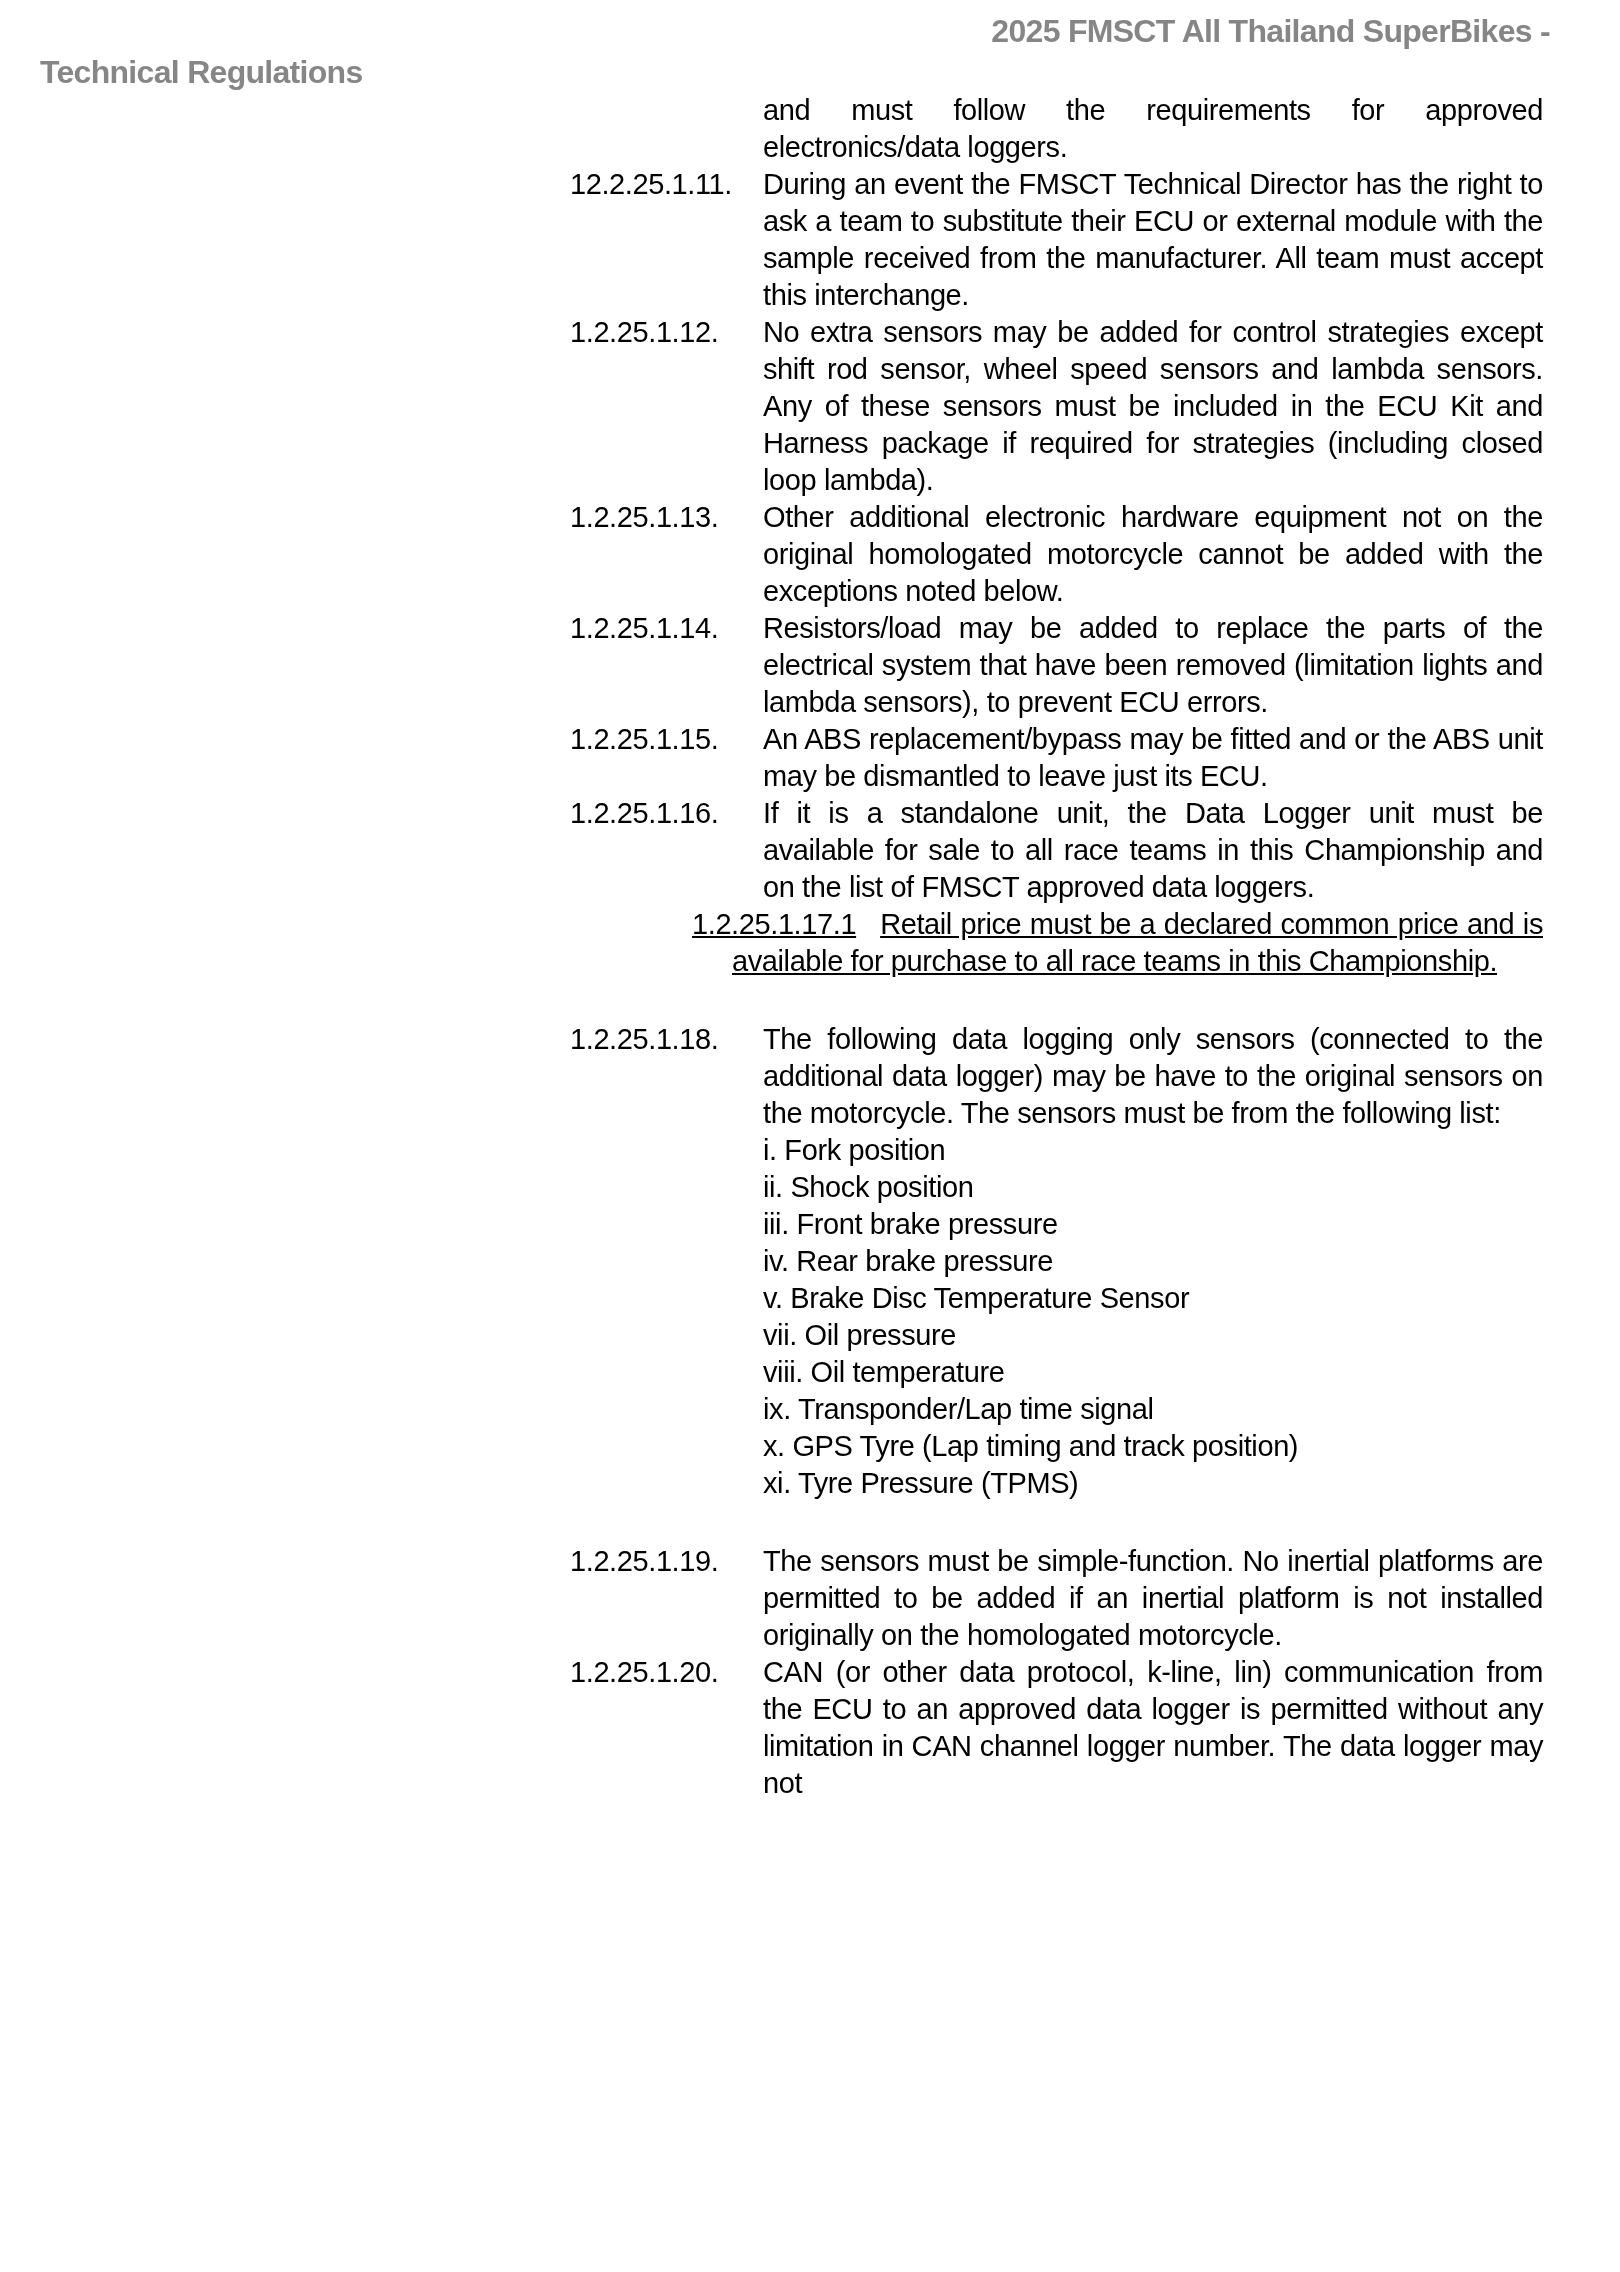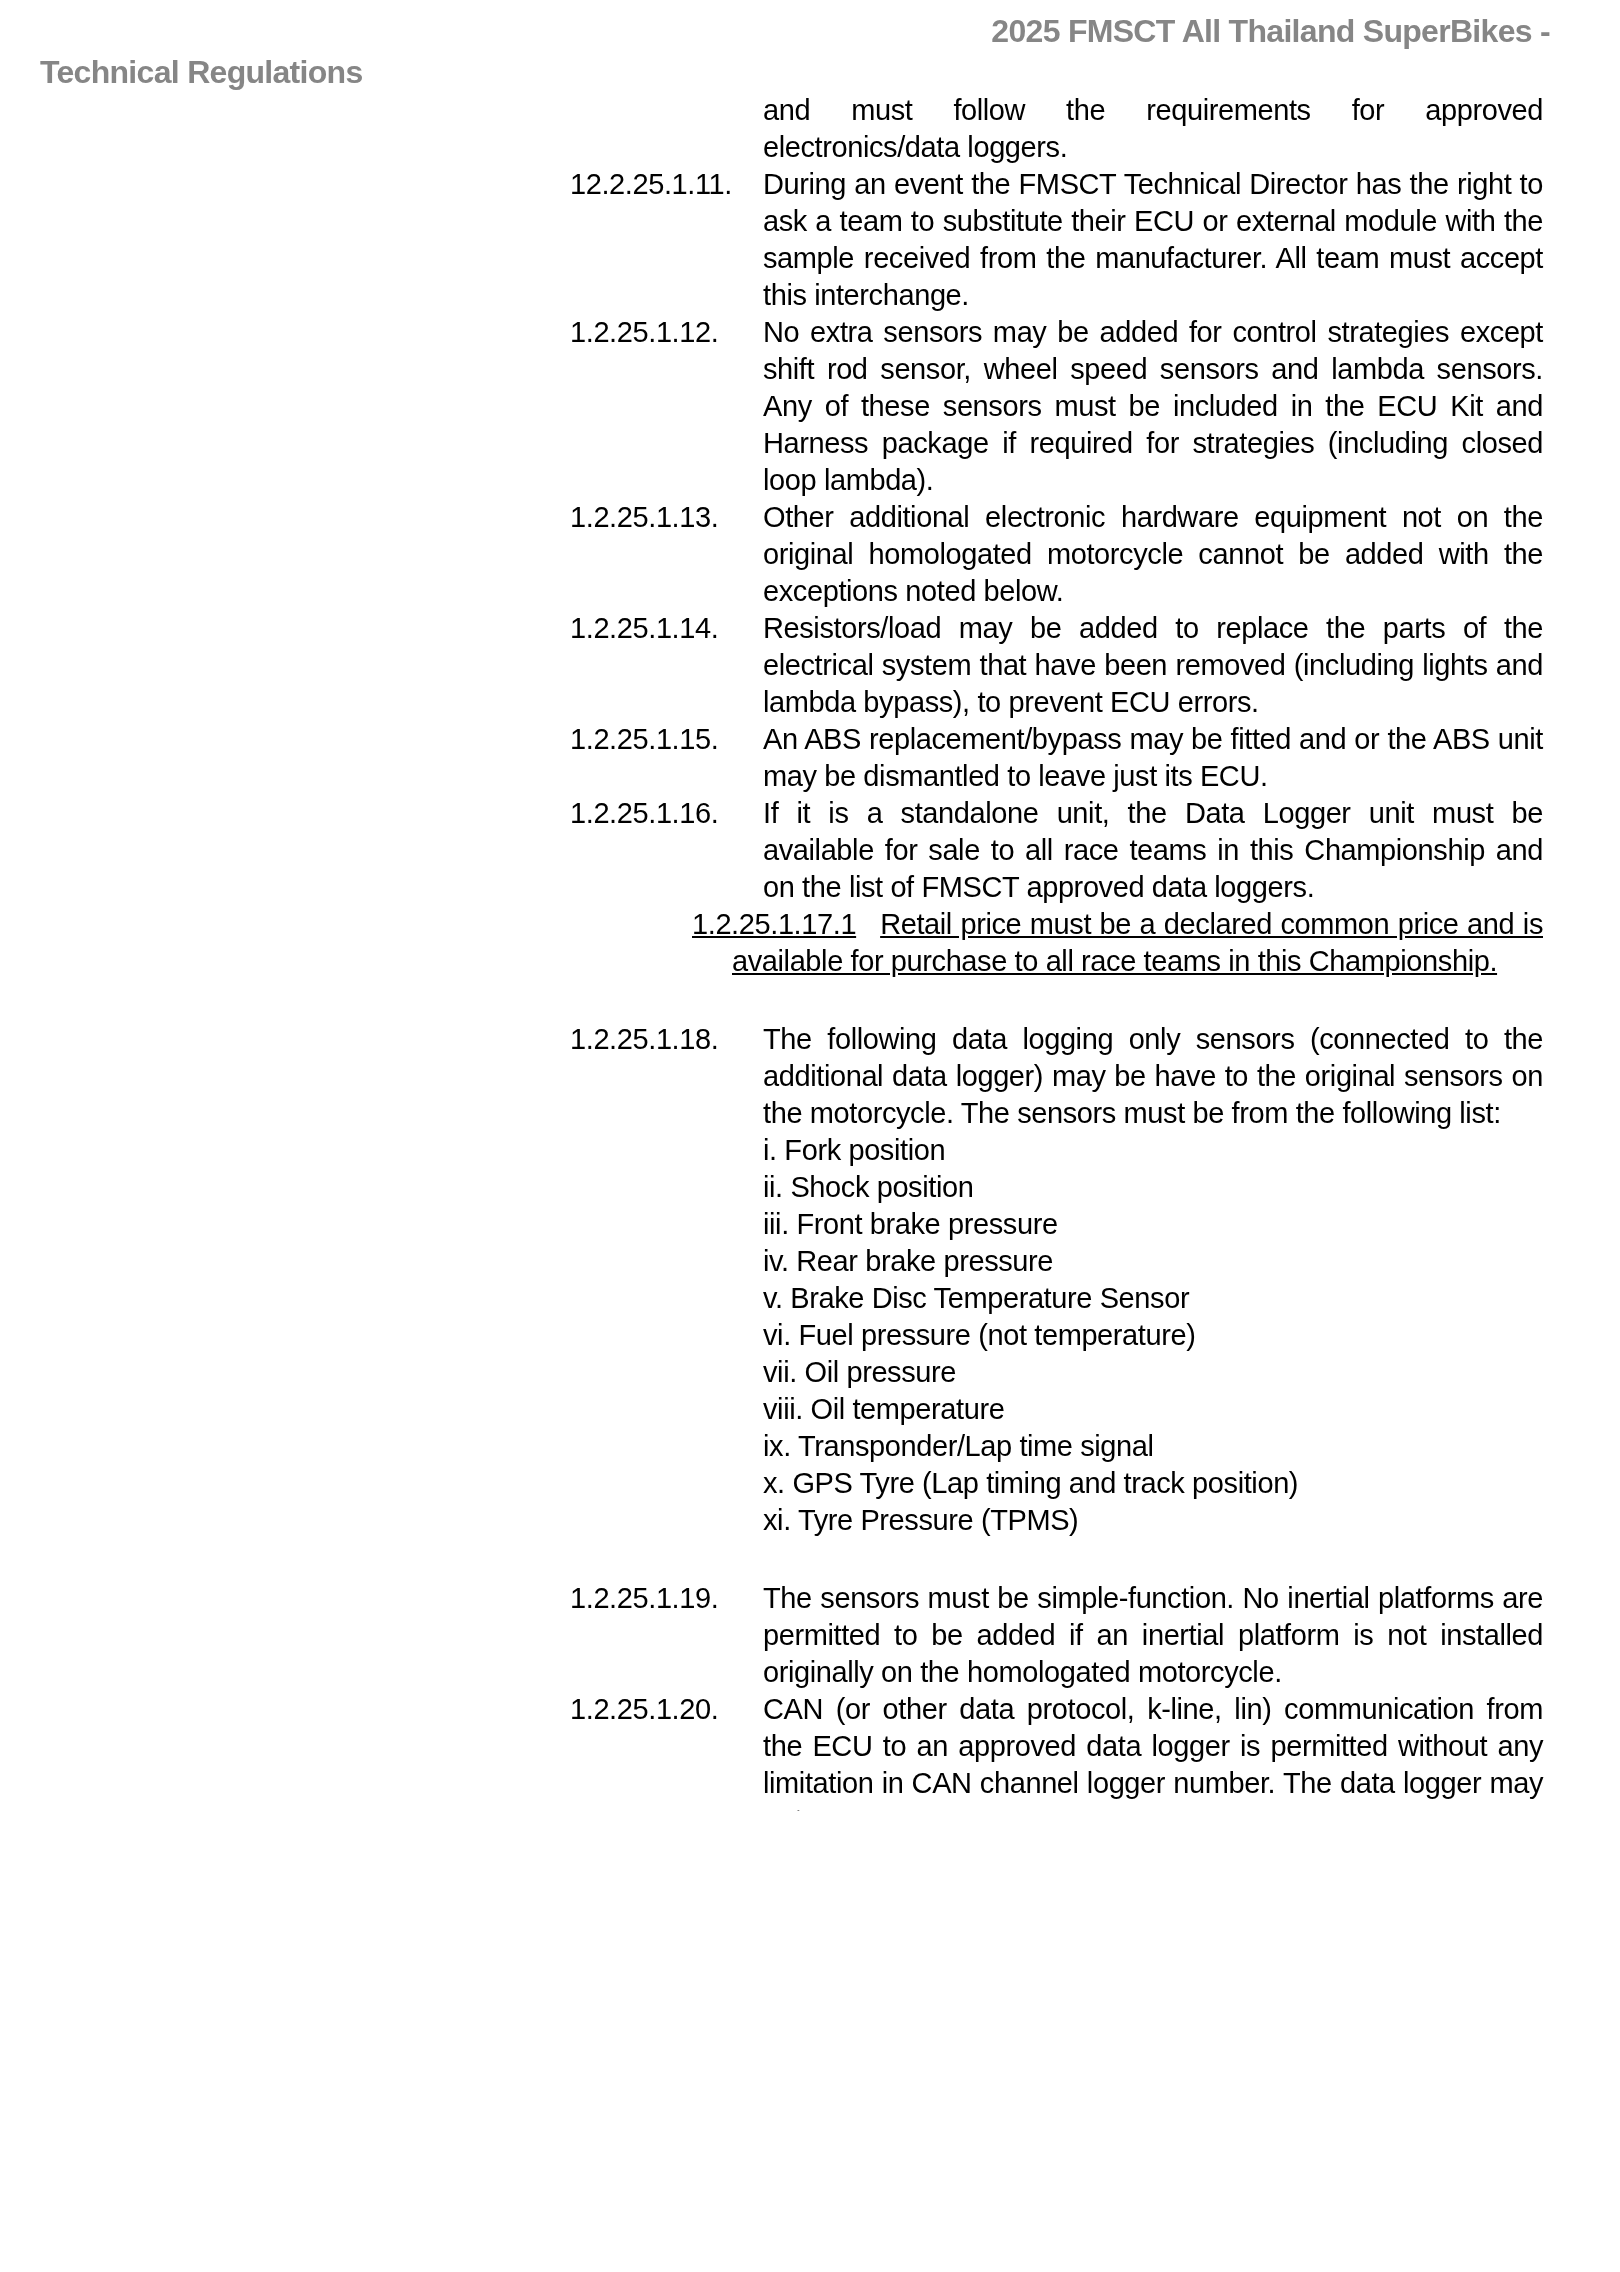--- a/index.html
+++ b/index.html
@@ -58,21 +58,21 @@
       <span>No extra sensors may be added for control strategies except shift rod sensor, wheel speed sensors and lambda sensors. Any of these sensors must be included in the ECU Kit and Harness package if required for strategies (including closed loop lambda).</span>
     </div>
 
     <div class="item">
       <span class="num">1.2.25.1.13.</span>
       <span>Other additional electronic hardware equipment not on the original homologated motorcycle cannot be added with the exceptions noted below.</span>
     </div>
 
     <div class="item">
       <span class="num">1.2.25.1.14.</span>
-      <span>Resistors/load may be added to replace the parts of the electrical system that have been removed (including lights and lambda bypass), to prevent ECU errors.</span>
+      <span>Resistors/load may be added to replace the parts of the electrical system that have been removed (limitation lights and lambda sensors), to prevent ECU errors.</span>
     </div>
 
     <div class="item">
       <span class="num">1.2.25.1.15.</span>
       <span>An ABS replacement/bypass may be fitted and or the ABS unit may be dismantled to leave just its ECU.</span>
     </div>
 
     <div class="item">
       <span class="num">1.2.25.1.16.</span>
       <span>If it is a standalone unit, the Data Logger unit must be available for sale to all race teams in this Championship and on the list of FMSCT approved data loggers.</span>
@@ -86,21 +86,20 @@
     <div class="item gap">
       <span class="num">1.2.25.1.18.</span>
       <span>The following data logging only sensors (connected to the additional data logger) may be have to the original sensors on the motorcycle. The sensors must be from the following list:</span>
     </div>
 
     <div class="roman">i. Fork position</div>
     <div class="roman">ii. Shock position</div>
     <div class="roman">iii. Front brake pressure</div>
     <div class="roman">iv. Rear brake pressure</div>
     <div class="roman">v. Brake Disc Temperature Sensor</div>
-    <div class="roman">vi. Fuel pressure (not temperature)</div>
     <div class="roman">vii. Oil pressure</div>
     <div class="roman">viii. Oil temperature</div>
     <div class="roman">ix. Transponder/Lap time signal</div>
     <div class="roman">x. GPS Tyre (Lap timing and track position)</div>
     <div class="roman">xi. Tyre Pressure (TPMS)</div>
 
     <div class="item gap">
       <span class="num">1.2.25.1.19.</span>
       <span>The sensors must be simple-function. No inertial platforms are permitted to be added if an inertial platform is not installed originally on the homologated motorcycle.</span>
     </div>

